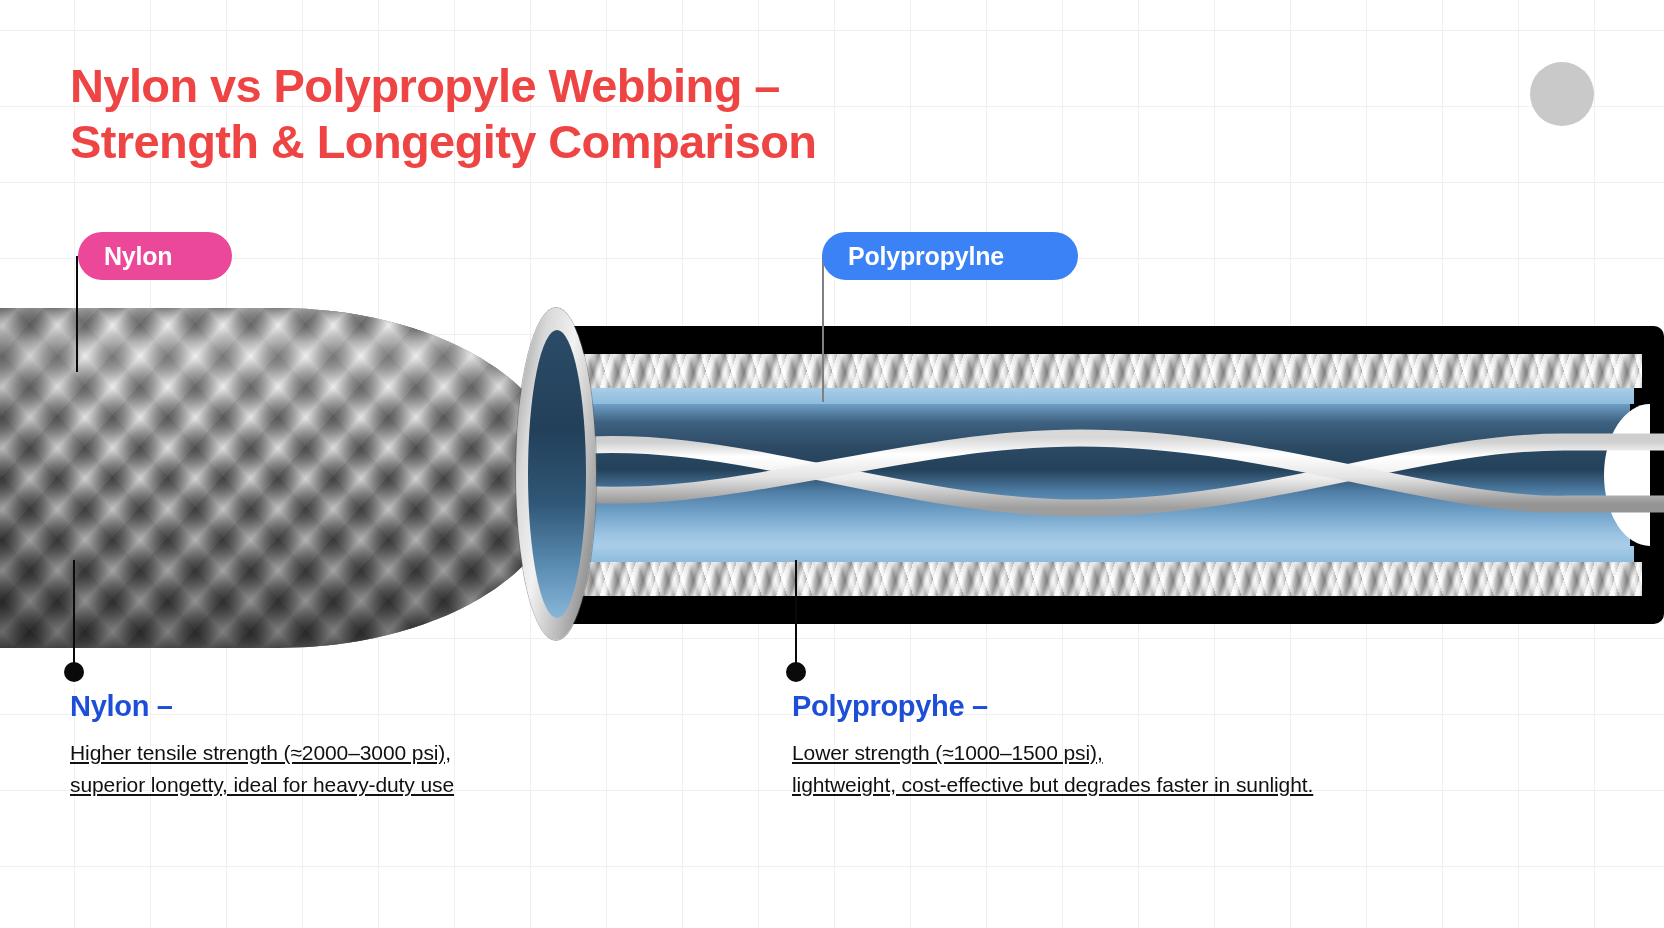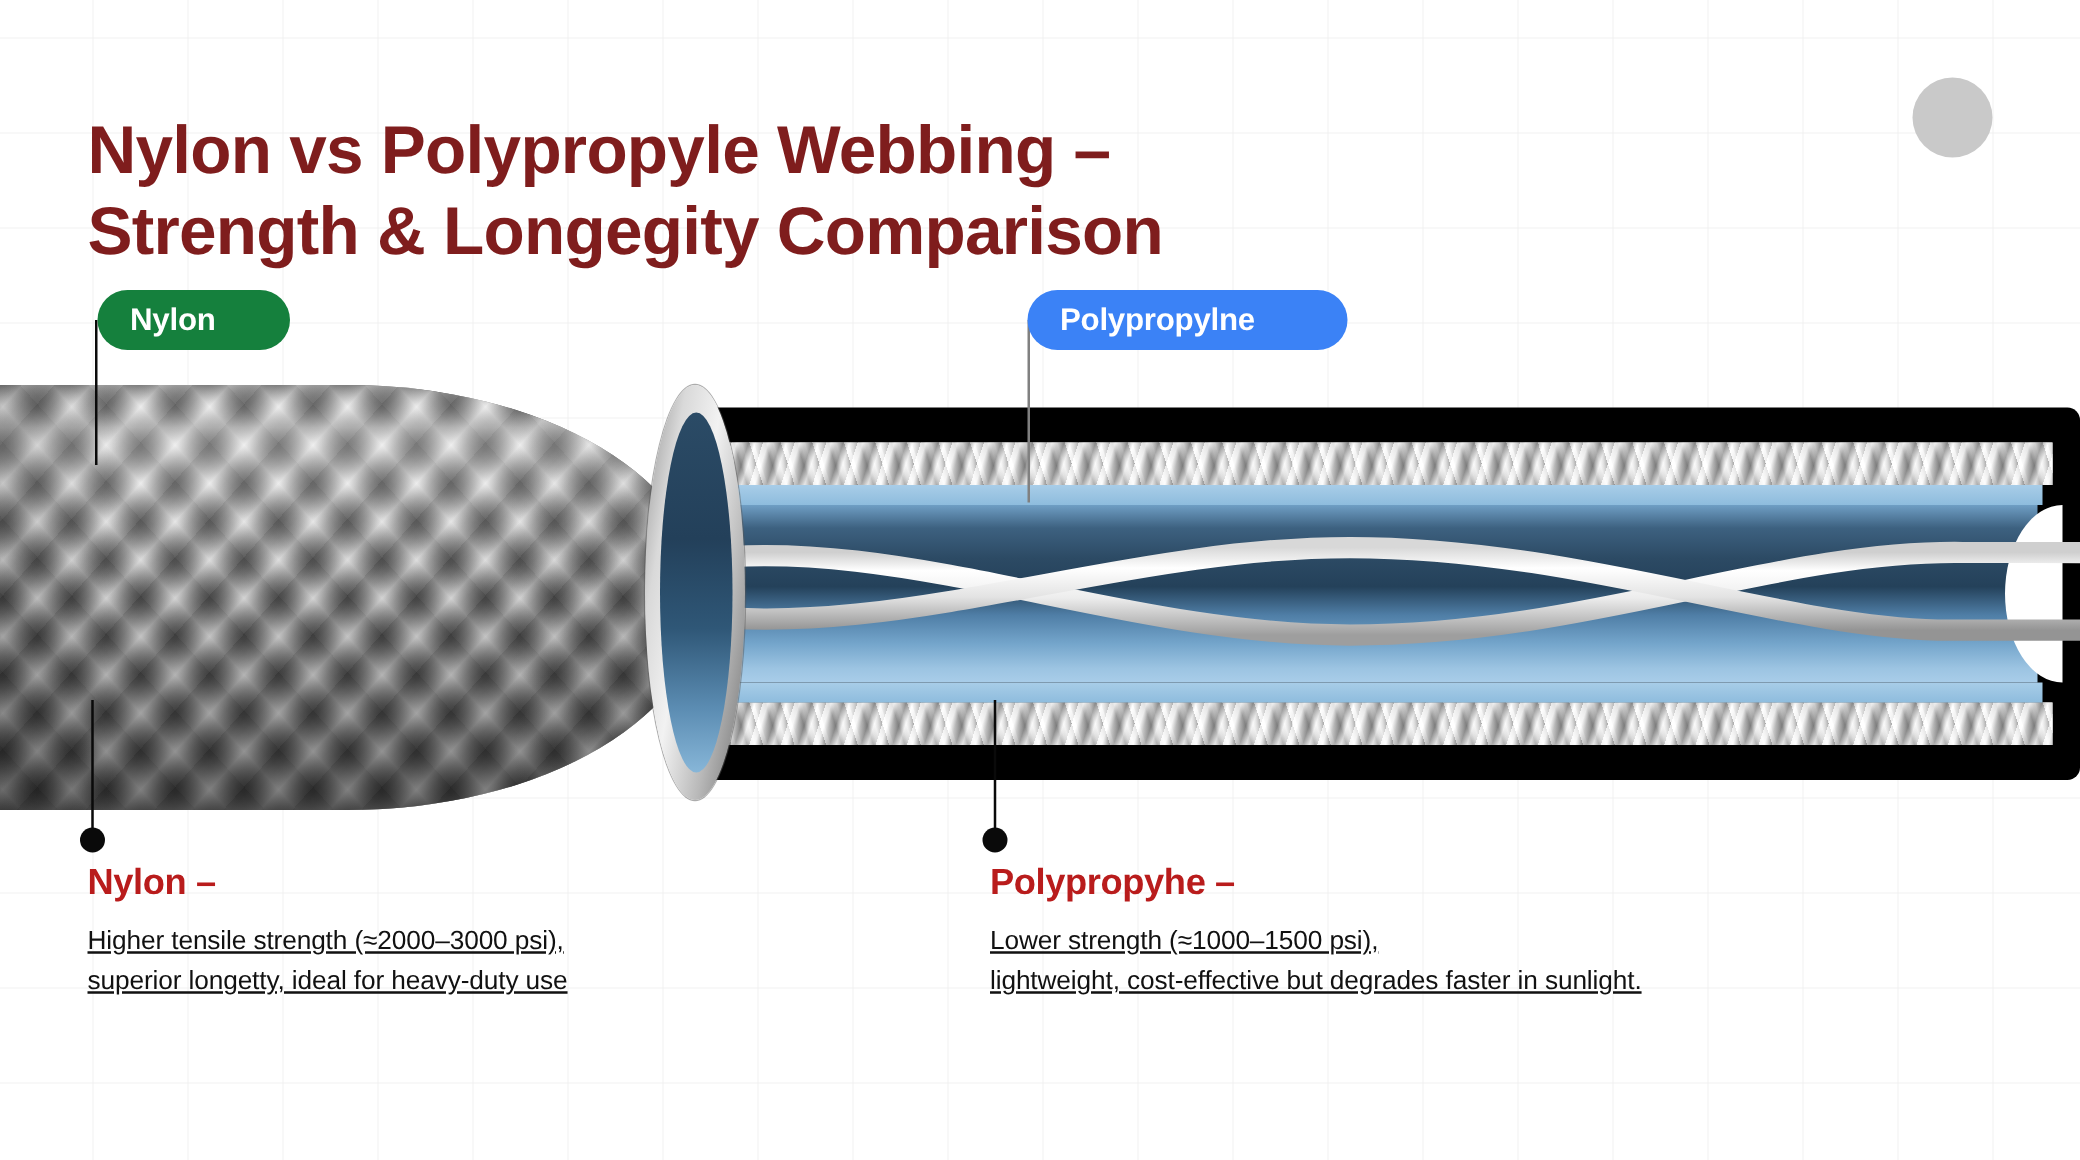--- a/index.html
+++ b/index.html
@@ -31,27 +31,26 @@
     background-position: -2px 30px;
     pointer-events: none;
   }
 
   
   .title {
     position: absolute;
     left: 70px;
     top: 58px;
     width: 880px;
-    font-size: 54px;
+    font-size: 47px;
     font-weight: 700;
     line-height: 1.20;
     letter-spacing: -0.6px;
-    color: #7f1d1d;
+    color: #ef4444;
     white-space: pre-line;
-    margin-top: 30px;
   }
 
   
   .corner-dot {
     position: absolute;
     left: 1530px;
     top: 62px;
     width: 64px;
     height: 64px;
     border-radius: 50%;
@@ -265,21 +264,21 @@
     border-radius: 24px;
     font-size: 25px;
     font-weight: 700;
     color: #ffffff;
     letter-spacing: -0.2px;
     white-space: nowrap;
   }
   .pill-nylon {
     left: 78px;
     top: 232px;
-    background: #15803d;
+    background: #ec4899;
     padding-right: 60px;
   }
   .pill-poly {
     left: 822px;
     top: 232px;
     background: #3b82f6;
     padding-right: 74px;
   }
 
   .leader {
@@ -320,21 +319,21 @@
     top: -28px;
     left: -6px;
     width: 20px;
     height: 20px;
     border-radius: 50%;
     background: #0a0a0a;
   }
   .cap-title {
     font-size: 29px;
     font-weight: 700;
-    color: #b91c1c;
+    color: #1d4ed8;
     letter-spacing: -0.3px;
     margin: 0 0 14px 0;
   }
   .cap-body {
     font-size: 21px;
     font-weight: 400;
     line-height: 1.52;
     color: #111111;
     white-space: pre-line;
     letter-spacing: -0.1px;

